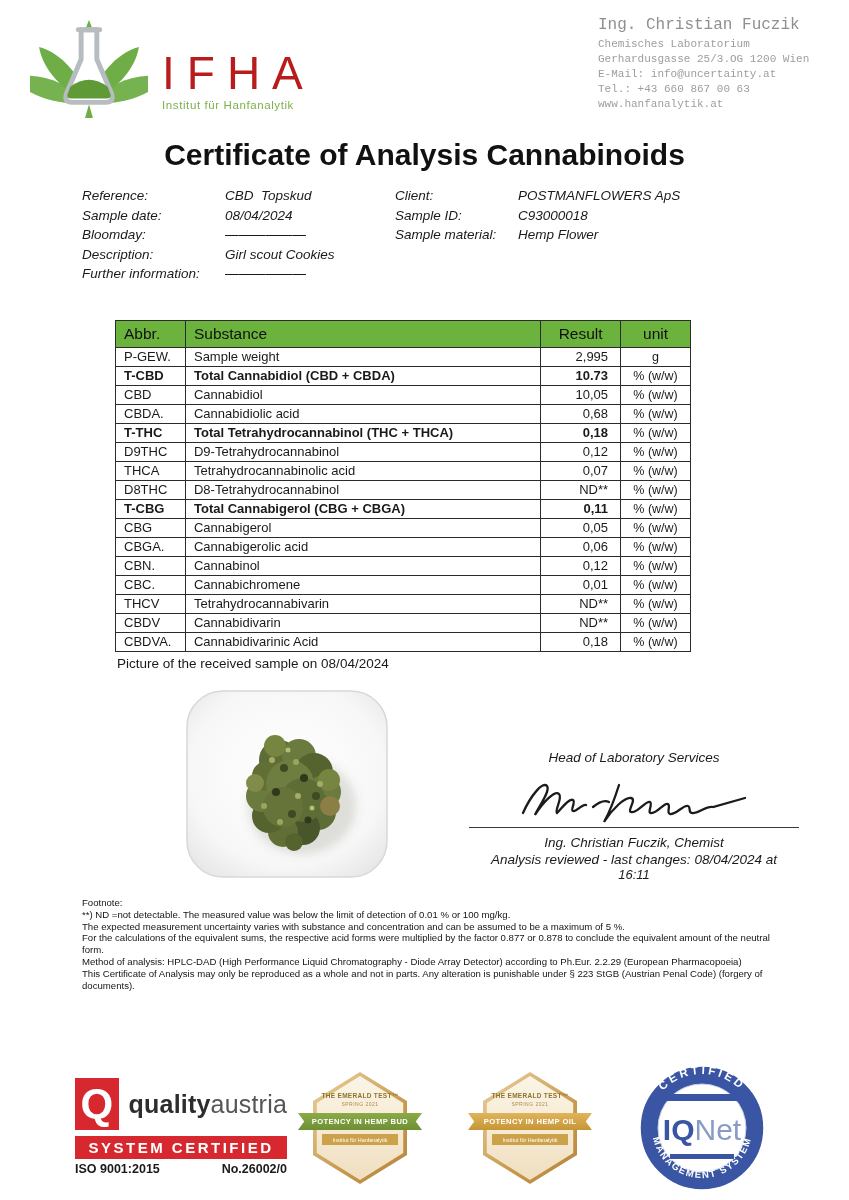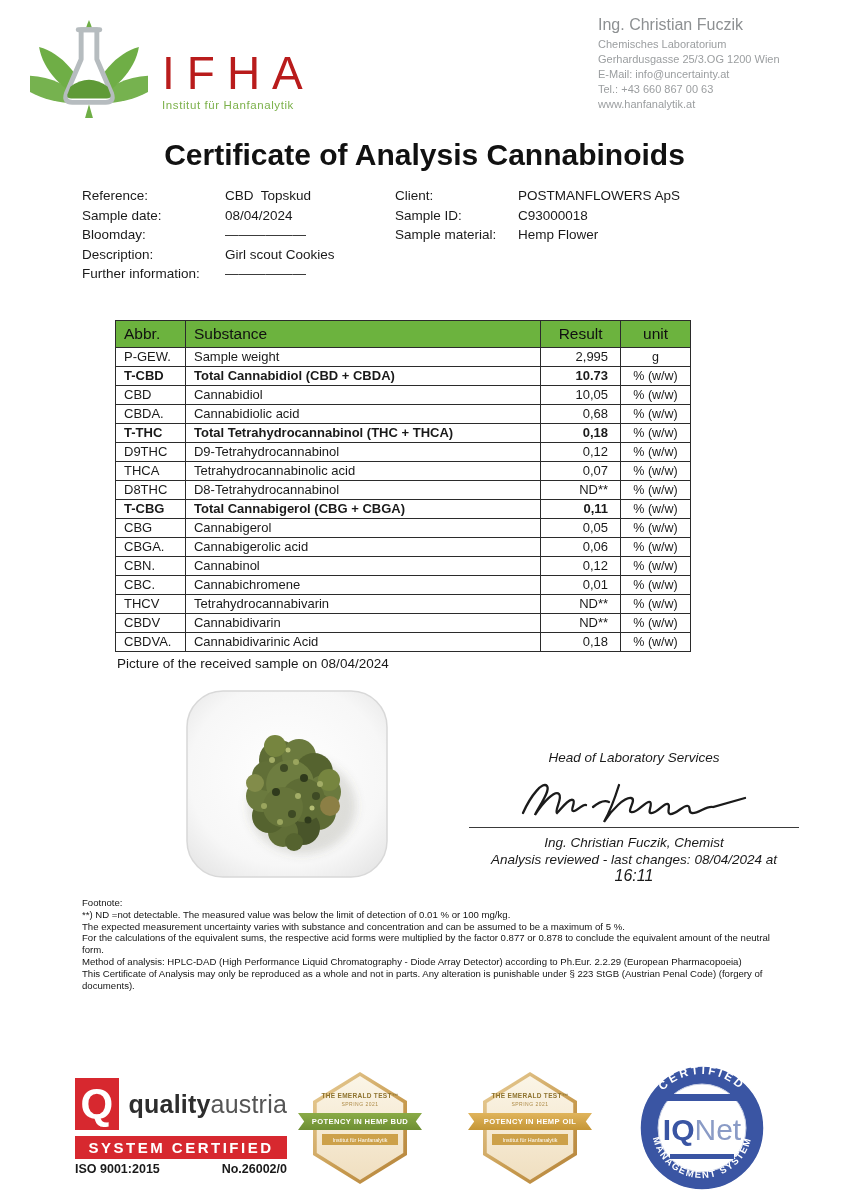--- a/index.html
+++ b/index.html
@@ -6,31 +6,31 @@
   html,body { background:#ffffff; }
   body { font-family:"Liberation Sans", sans-serif; color:#1a1a1a; }
   .page { position:relative; width:849px; height:1200px; background:#ffffff; overflow:hidden; margin:0 auto; }
 
   
   .header { position:absolute; top:16px; left:30px; right:36px; display:flex; justify-content:space-between; }
   .logo { display:flex; align-items:center; gap:14px; }
   .logo-text { padding-top:18px; }
   .logo-acronym { font-size:46px; color:#b91c1c; letter-spacing:12px; font-weight:400; line-height:1; }
   .logo-sub { font-size:11.5px; color:#7cb14b; margin-top:3px; letter-spacing:0.6px; }
-  .contact { text-align:left; width:215px; }
+  .contact { text-align:left; width:215px;font-family:Liberation Mono, monospace; }
   .contact-name { font-size:16px; color:#8d9092; margin-bottom:3px; }
   .contact-line { font-size:11px; color:#9b9ea0; line-height:15px; }
 
   
   .doc-title { position:absolute; top:138px; left:0; width:100%; text-align:center;
                font-size:30px; font-weight:bold; color:#111; }
 
   
   .info { position:absolute; top:186px; left:82px; width:710px; font-size:13.5px; }
-  .info-col { position:absolute; top:0; }
+  .info-col { position:absolute; top:0;font-style:italic; }
   .info-col.left  { left:0; width:330px; }
   .info-col.right { left:313px; width:340px; }
   .info-row { display:flex; line-height:19.5px; }
   .info-col.left  .info-label { width:143px; flex:none; }
   .info-col.right .info-label { width:123px; flex:none; }
   .info-value { white-space:pre; }
 
   
   .results-table { position:absolute; top:320px; left:115px; width:576px;
                    border-collapse:collapse; font-size:13px; }
@@ -49,21 +49,21 @@
   
   .photo { position:absolute; top:688px; left:184px; width:206px; height:194px; }
 
   
   .sig-block { position:absolute; top:750px; left:440px; width:388px; text-align:center;font-style:italic; }
   .sig-title { font-size:13.5px; margin-bottom:4px; }
   .sig-svg { display:block; margin:0 auto; }
   .sig-line { width:330px; margin:0 auto; border-top:1.2px solid #3a3a3a; }
   .sig-name { font-size:13.5px; margin-top:7px; }
   .sig-review { font-size:13.5px; margin-top:2px; }
-  .sig-time { font-size:16px; }
+  .sig-time { font-size:13px; }
 
   
   .footnote { position:absolute; top:897px; left:82px; width:708px; font-size:9.6px;
               line-height:11.8px; color:#141414; }
 
   
   .badge-qa { position:absolute; left:75px; top:1078px; width:212px; }
   .qa-top { display:flex; align-items:center; gap:10px; }
   .qa-q { width:52px; height:52px; background:#d7282f; color:#fff; font-weight:bold; font-size:42px;
           display:flex; align-items:center; justify-content:center; line-height:1; }

